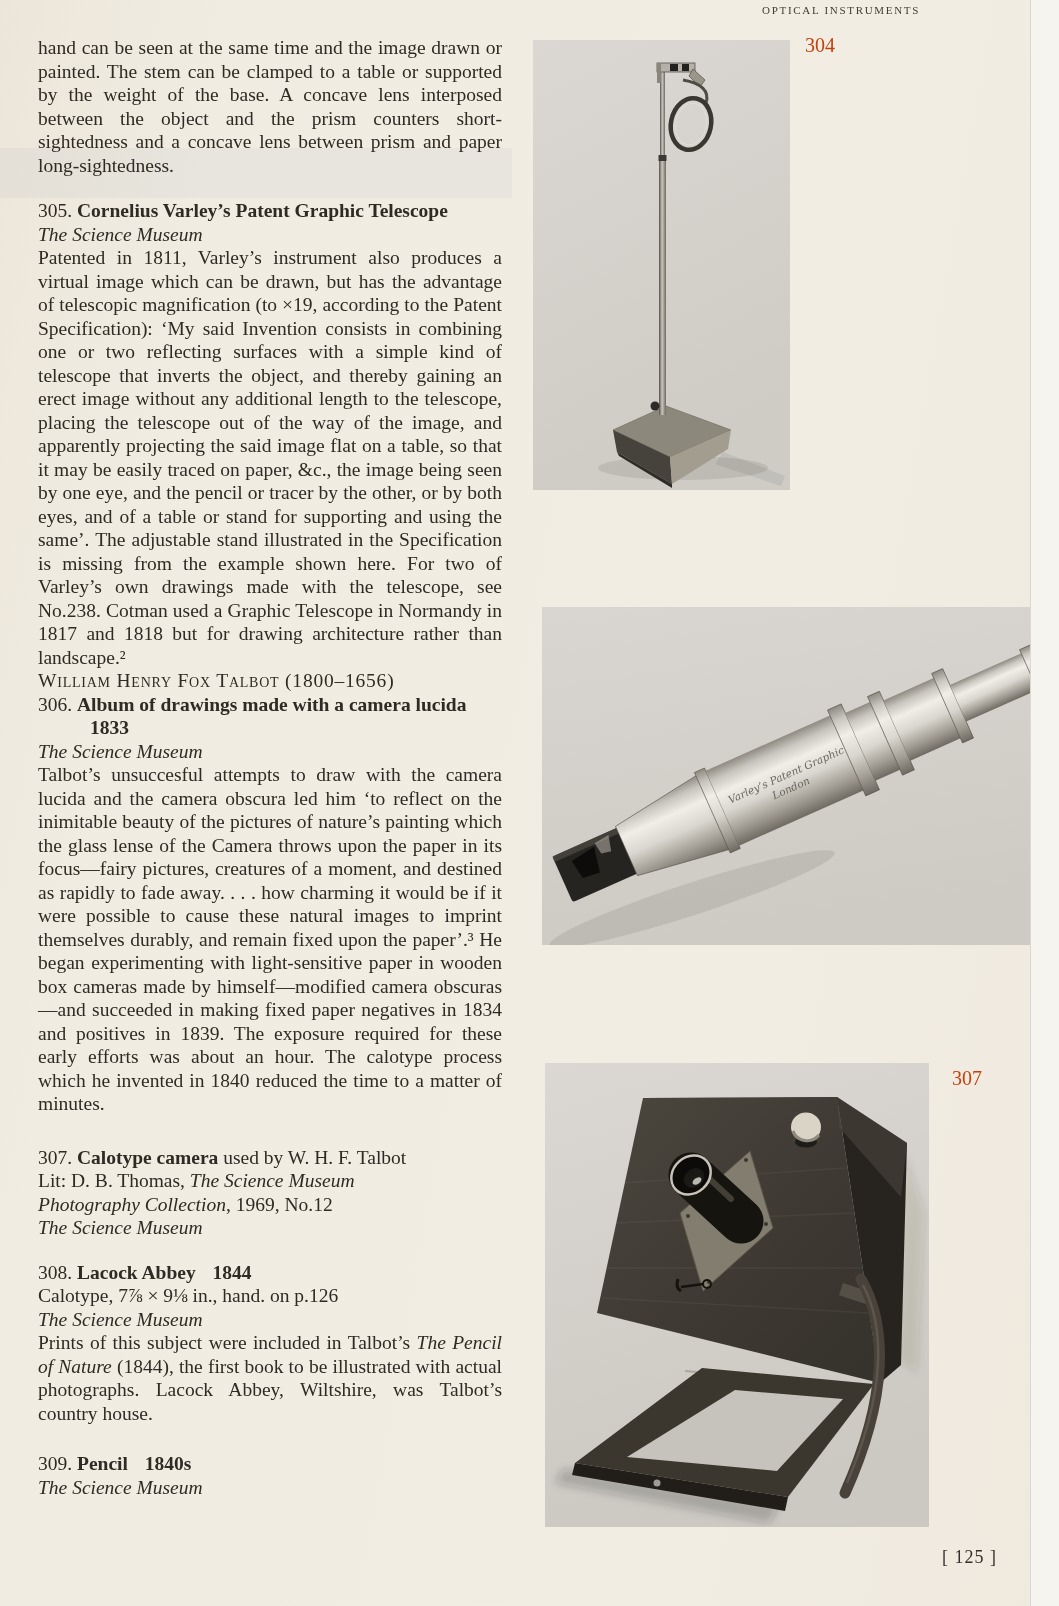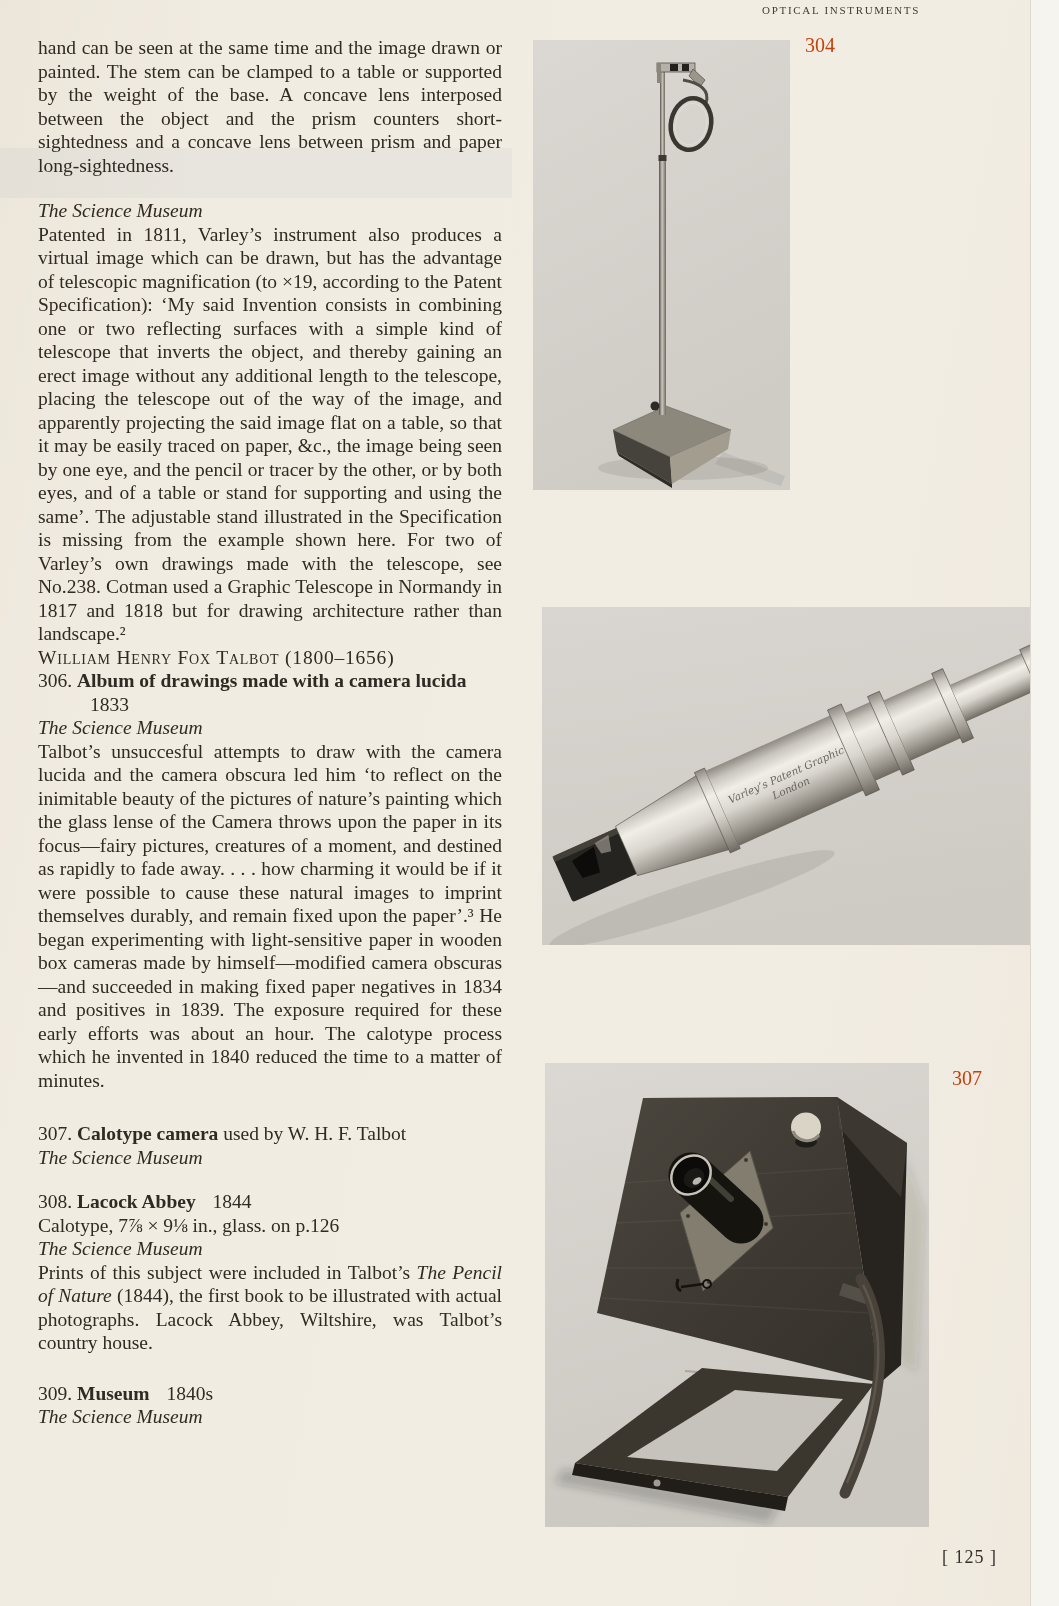--- a/index.html
+++ b/index.html
@@ -25,21 +25,21 @@
   .col{
     position:absolute;left:38px;top:36px;width:464px;
     font-size:19.5px;line-height:23.5px;
   }
   .col p{margin:0;text-align:justify;hyphens:auto;}
   .hang{padding-left:40px;text-indent:-40px;text-align:left !important;}
   .sub{margin-left:40px;text-align:left !important;}
   .litblock{margin-left:40px;text-align:left !important;width:404px;}
   .b{font-weight:700;}
   .i{font-style:italic;}
-  .date{margin-left:12px;}
+  .date{margin-left:12px;font-weight:bold;}
   .artist{margin-left:34px;font-variant:small-caps;letter-spacing:.04em;text-align:left !important;}
   .mt-intro{margin-top:0;}
   .m305{margin-top:22px;}
   .martist{margin-top:19px;}
   .m307{margin-top:30px;}
   .m308{margin-top:21px;}
   .m309{margin-top:27px;}
   
   .photo{position:absolute;overflow:hidden;}
   .photo svg{display:block;width:100%;height:100%;}
@@ -59,20 +59,24 @@
 
 <div class="running-head">OPTICAL INSTRUMENTS</div>
 <div class="page-edge"></div>
 <div class="scan-band"></div>
 
 <div class="col">
 
   <p class="mt-intro">hand can be seen at the same time and the image drawn or painted. The stem can be clamped to a table or supported by the weight of the base. A concave lens interposed between the object and the prism counters short-sightedness and a concave lens between prism and paper long-sightedness.</p>
 
   <section class="m305">
+    <p class="hang">
+      <span class="num">305.</span>
+      <span class="b">Cornelius Varley’s Patent Graphic Telescope</span>
+    </p>
     <p class="sub i">The Science Museum</p>
     <p>Patented in 1811, Varley’s instrument also produces a virtual image which can be drawn, but has the advantage of telescopic magnification (to ×19, according to the Patent Specification): ‘My said Invention consists in combining one or two reflecting surfaces with a simple kind of telescope that inverts the object, and thereby gaining an erect image without any additional length to the telescope, placing the telescope out of the way of the image, and apparently projecting the said image flat on a table, so that it may be easily traced on paper, &amp;c., the image being seen by one eye, and the pencil or tracer by the other, or by both eyes, and of a table or stand for supporting and using the same’. The adjustable stand illustrated in the Specification is missing from the example shown here. For two of Varley’s own drawings made with the telescope, see No.238. Cotman used a Graphic Telescope in Normandy in 1817 and 1818 but for drawing architecture rather than landscape.²</p>
   </section>
 
   <p class="artist martist">William Henry Fox Talbot (1800–1656)</p>
 
   <section>
     <p class="hang">
       <span class="num">306.</span>
       <span class="b">Album of drawings made with a camera lucida</span>
@@ -80,40 +84,43 @@
     </p>
     <p class="sub i">The Science Museum</p>
     <p>Talbot’s unsuccesful attempts to draw with the camera lucida and the camera obscura led him ‘to reflect on the inimitable beauty of the pictures of nature’s painting which the glass lense of the Camera throws upon the paper in its focus—fairy pictures, creatures of a moment, and destined as rapidly to fade away. . . . how charming it would be if it were possible to cause these natural images to imprint themselves durably, and remain fixed upon the paper’.³ He began experimenting with light-sensitive paper in wooden box cameras made by himself—modified camera obscuras—and succeeded in making fixed paper negatives in 1834 and positives in 1839. The exposure required for these early efforts was about an hour. The calotype process which he invented in 1840 reduced the time to a matter of minutes.</p>
   </section>
 
   <section class="m307">
     <p class="hang">
       <span class="num">307.</span>
       <span class="b">Calotype camera</span><span> used by W. H. F. Talbot</span>
     </p>
+    <p class="litblock">
+      <span>Lit: D. B. Thomas, </span><span class="i">The Science Museum Photography Collection</span><span>, 1969, No.12</span>
+    </p>
     <p class="sub i">The Science Museum</p>
   </section>
 
   <section class="m308">
     <p class="hang">
       <span class="num">308.</span>
       <span class="b">Lacock Abbey</span>
       <span class="date">1844</span>
     </p>
-    <p class="sub">Calotype, 7⅞ × 9⅛ in., glass. on p.126</p>
+    <p class="sub">Calotype, 7⅞ × 9⅛ in., hand. on p.126</p>
     <p class="sub i">The Science Museum</p>
     <p>
       <span>Prints of this subject were included in Talbot’s </span><span class="i">The Pencil of Nature</span><span> (1844), the first book to be illustrated with actual photographs. Lacock Abbey, Wiltshire, was Talbot’s country house.</span>
     </p>
   </section>
 
   <section class="m309">
     <p class="hang">
       <span class="num">309.</span>
-      <span class="b">Museum</span>
+      <span class="b">Pencil</span>
       <span class="date">1840s</span>
     </p>
     <p class="sub i">The Science Museum</p>
   </section>
 
 </div>
 
 <div class="figlabel lbl304">304</div>
 <figure class="photo fig304" style="margin:0">
   <svg viewBox="0 0 257 450">

